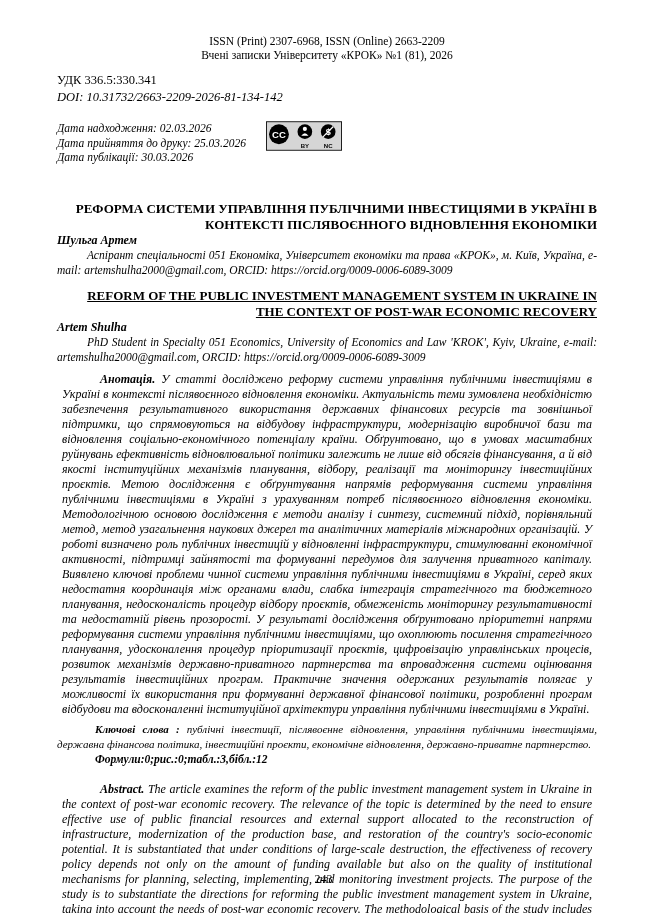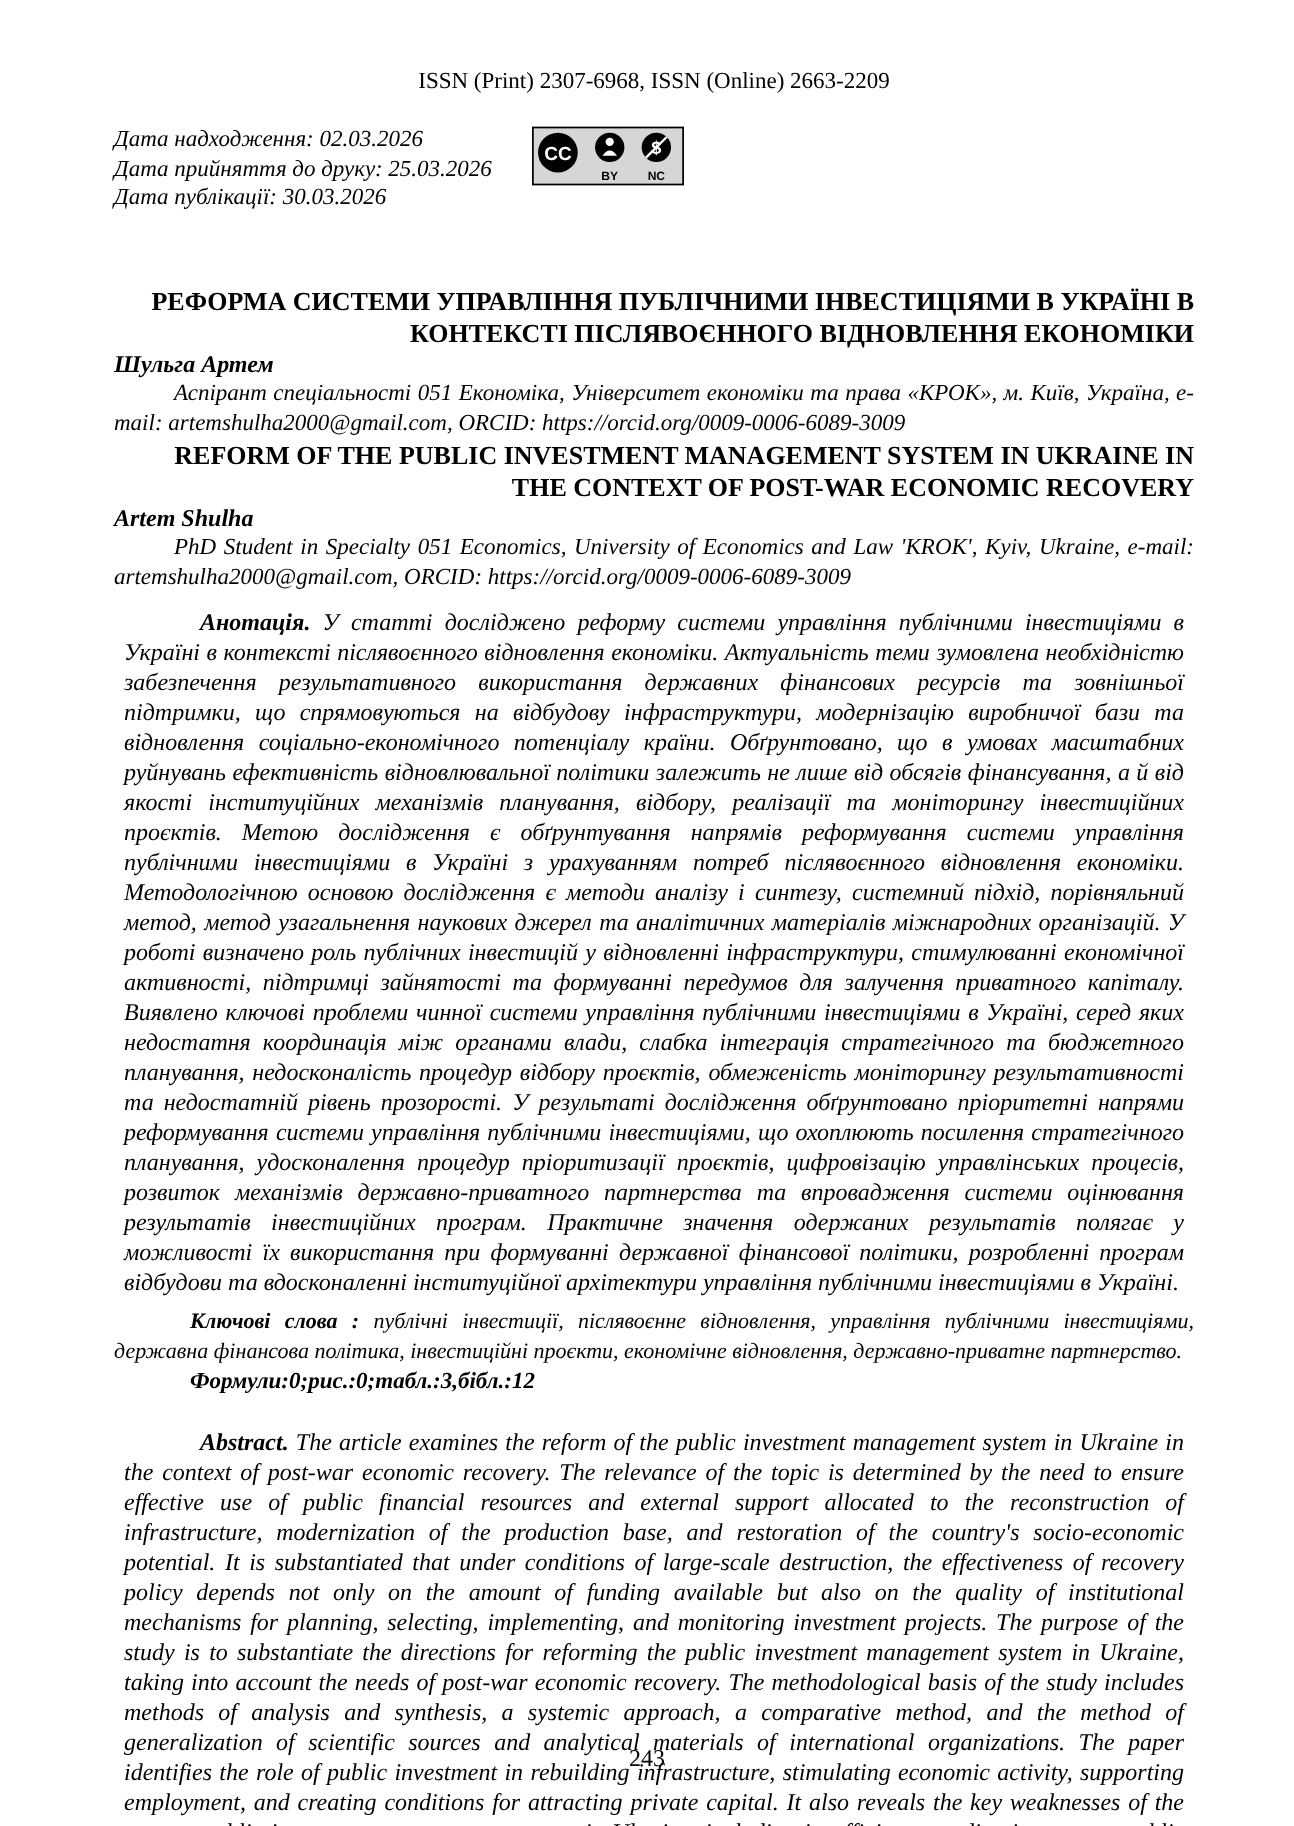--- a/index.html
+++ b/index.html
@@ -59,21 +59,21 @@
     cursor: pointer;
   }
 
   .article-title {
     margin-top: 16px;
     text-align: right;
     font-weight: bold;
     font-size: 13px;
     line-height: 16px;
   }
-  .article-title.en { margin-top: 1px; }
+  .article-title.en { margin-top: 11px; text-decoration: underline; }
   .author-name {
     text-align: left;
     font-weight: bold;
     font-style: italic;
     font-size: 12px;
     line-height: 15px;
   }
   .affiliation {
     font-style: italic;
     font-size: 11.5px;
@@ -120,22 +120,27 @@
   }
 </style>
 </head>
 <body>
 
 <div class="page">
   <div class="content">
 
     <div class="journal-header">
       <div>ISSN (Print) 2307-6968, ISSN (Online) 2663-2209</div>
+      <div>Вчені записки Університету «КРОК» №1 (81), 2026</div>
     </div>
 
+    <div class="udc-block">
+      <div>УДК 336.5:330.341</div>
+      <div class="doi-line">DOI: 10.31732/2663-2209-2026-81-134-142</div>
+    </div>
 
     <div class="meta-row">
       <div class="dates">
         <div>Дата надходження: 02.03.2026</div>
         <div>Дата прийняття до друку: 25.03.2026</div>
         <div>Дата публікації: 30.03.2026</div>
       </div>
       <div class="license">
         <svg class="cc-badge" width="76" height="30" viewBox="0 0 88 34" xmlns="http://www.w3.org/2000/svg">
           <rect x="0.5" y="0.5" width="87" height="33" fill="#d6d6d6" stroke="#000000"></rect>

